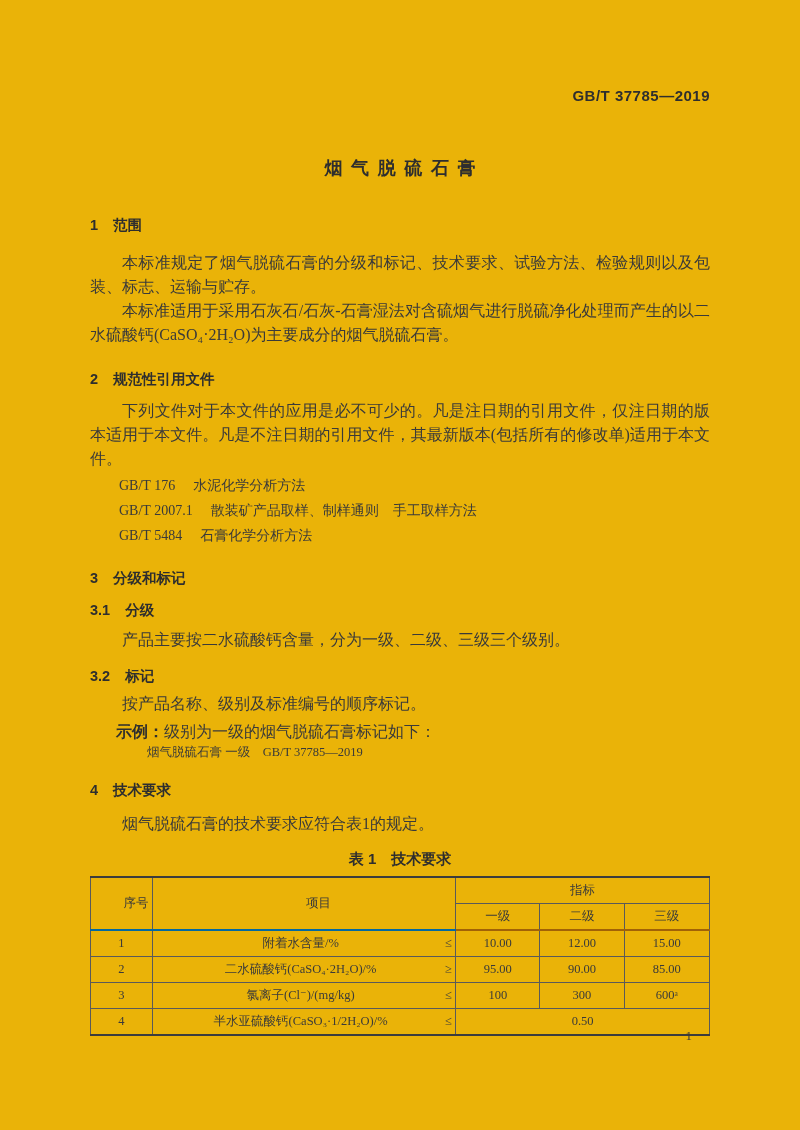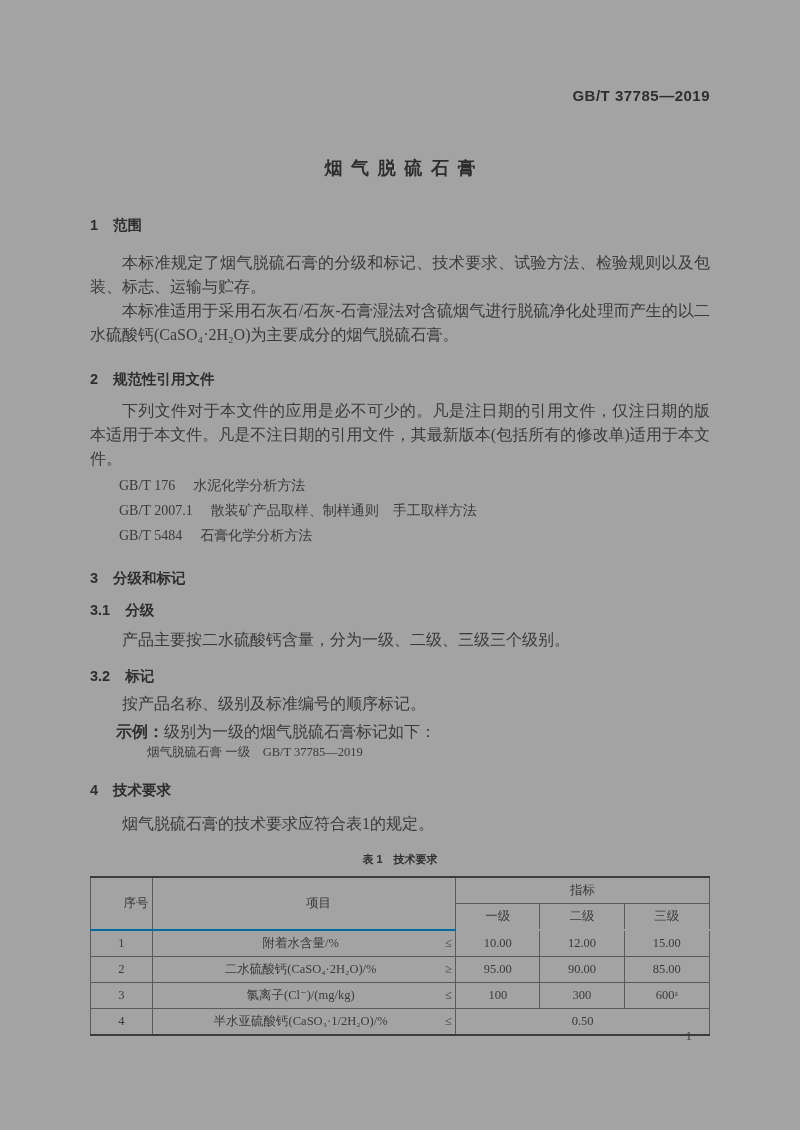--- a/index.html
+++ b/index.html
@@ -1,21 +1,21 @@
 <!DOCTYPE html>
 <html><head>
 <meta charset="utf-8">
 <style>
   * { margin:0; padding:0; box-sizing:border-box; }
   html,body { background:#ffffff; }
   .page {
     position:relative;
     width:800px; height:1130px;
     margin:0 auto;
-    background:#a3a3a3;
+    background:#eab308;
     color:#383838;
     font-family:"Liberation Serif","DejaVu Serif",serif;
     padding:86px 90px 0 90px;
     overflow:hidden;
   }
   
   .doc-number {
     text-align:right;
     font-family:"Liberation Sans","DejaVu Sans",sans-serif;
     font-weight:bold;
@@ -91,21 +91,21 @@
     font-size:12.5px;
     line-height:20px;
     color:#3a3a3a;
   }
   
   .table-caption {
     margin-top:14px;
     text-align:center;
     font-family:"Liberation Sans","DejaVu Sans",sans-serif;
     font-weight:bold;
-    font-size:11px;
+    font-size:15px;
     line-height:18px;
     color:#2e2e2e;
   }
   
   table.tech {
     margin-top:8px;
     width:100%;
     border-collapse:collapse;
     table-layout:fixed;
     font-size:12.5px;
@@ -114,21 +114,21 @@
     border-bottom:2px solid #3c3c3c;
   }
   table.tech th, table.tech td {
     border:1px solid #5a5a5a;
     font-weight:normal;
     text-align:center;
     vertical-align:middle;
     padding:5px 3px;
     line-height:15px;
   }
-  table.tech thead tr:last-child th { border-bottom:2px solid #a3a3a3; }
+  table.tech thead tr:last-child th { border-bottom:2px solid #a16207; }
   table.tech th[rowspan] { border-bottom:2px solid #0369a1;padding-left:32px; }
   td.item-cell { text-align:left; padding-left:12px; padding-right:14px; }
   td.item-cell .op { float:right; }
   
   .page-number {
     position:absolute;
     top:1028px;
     right:108px;
     font-size:13px;
     color:#3a3a3a;

